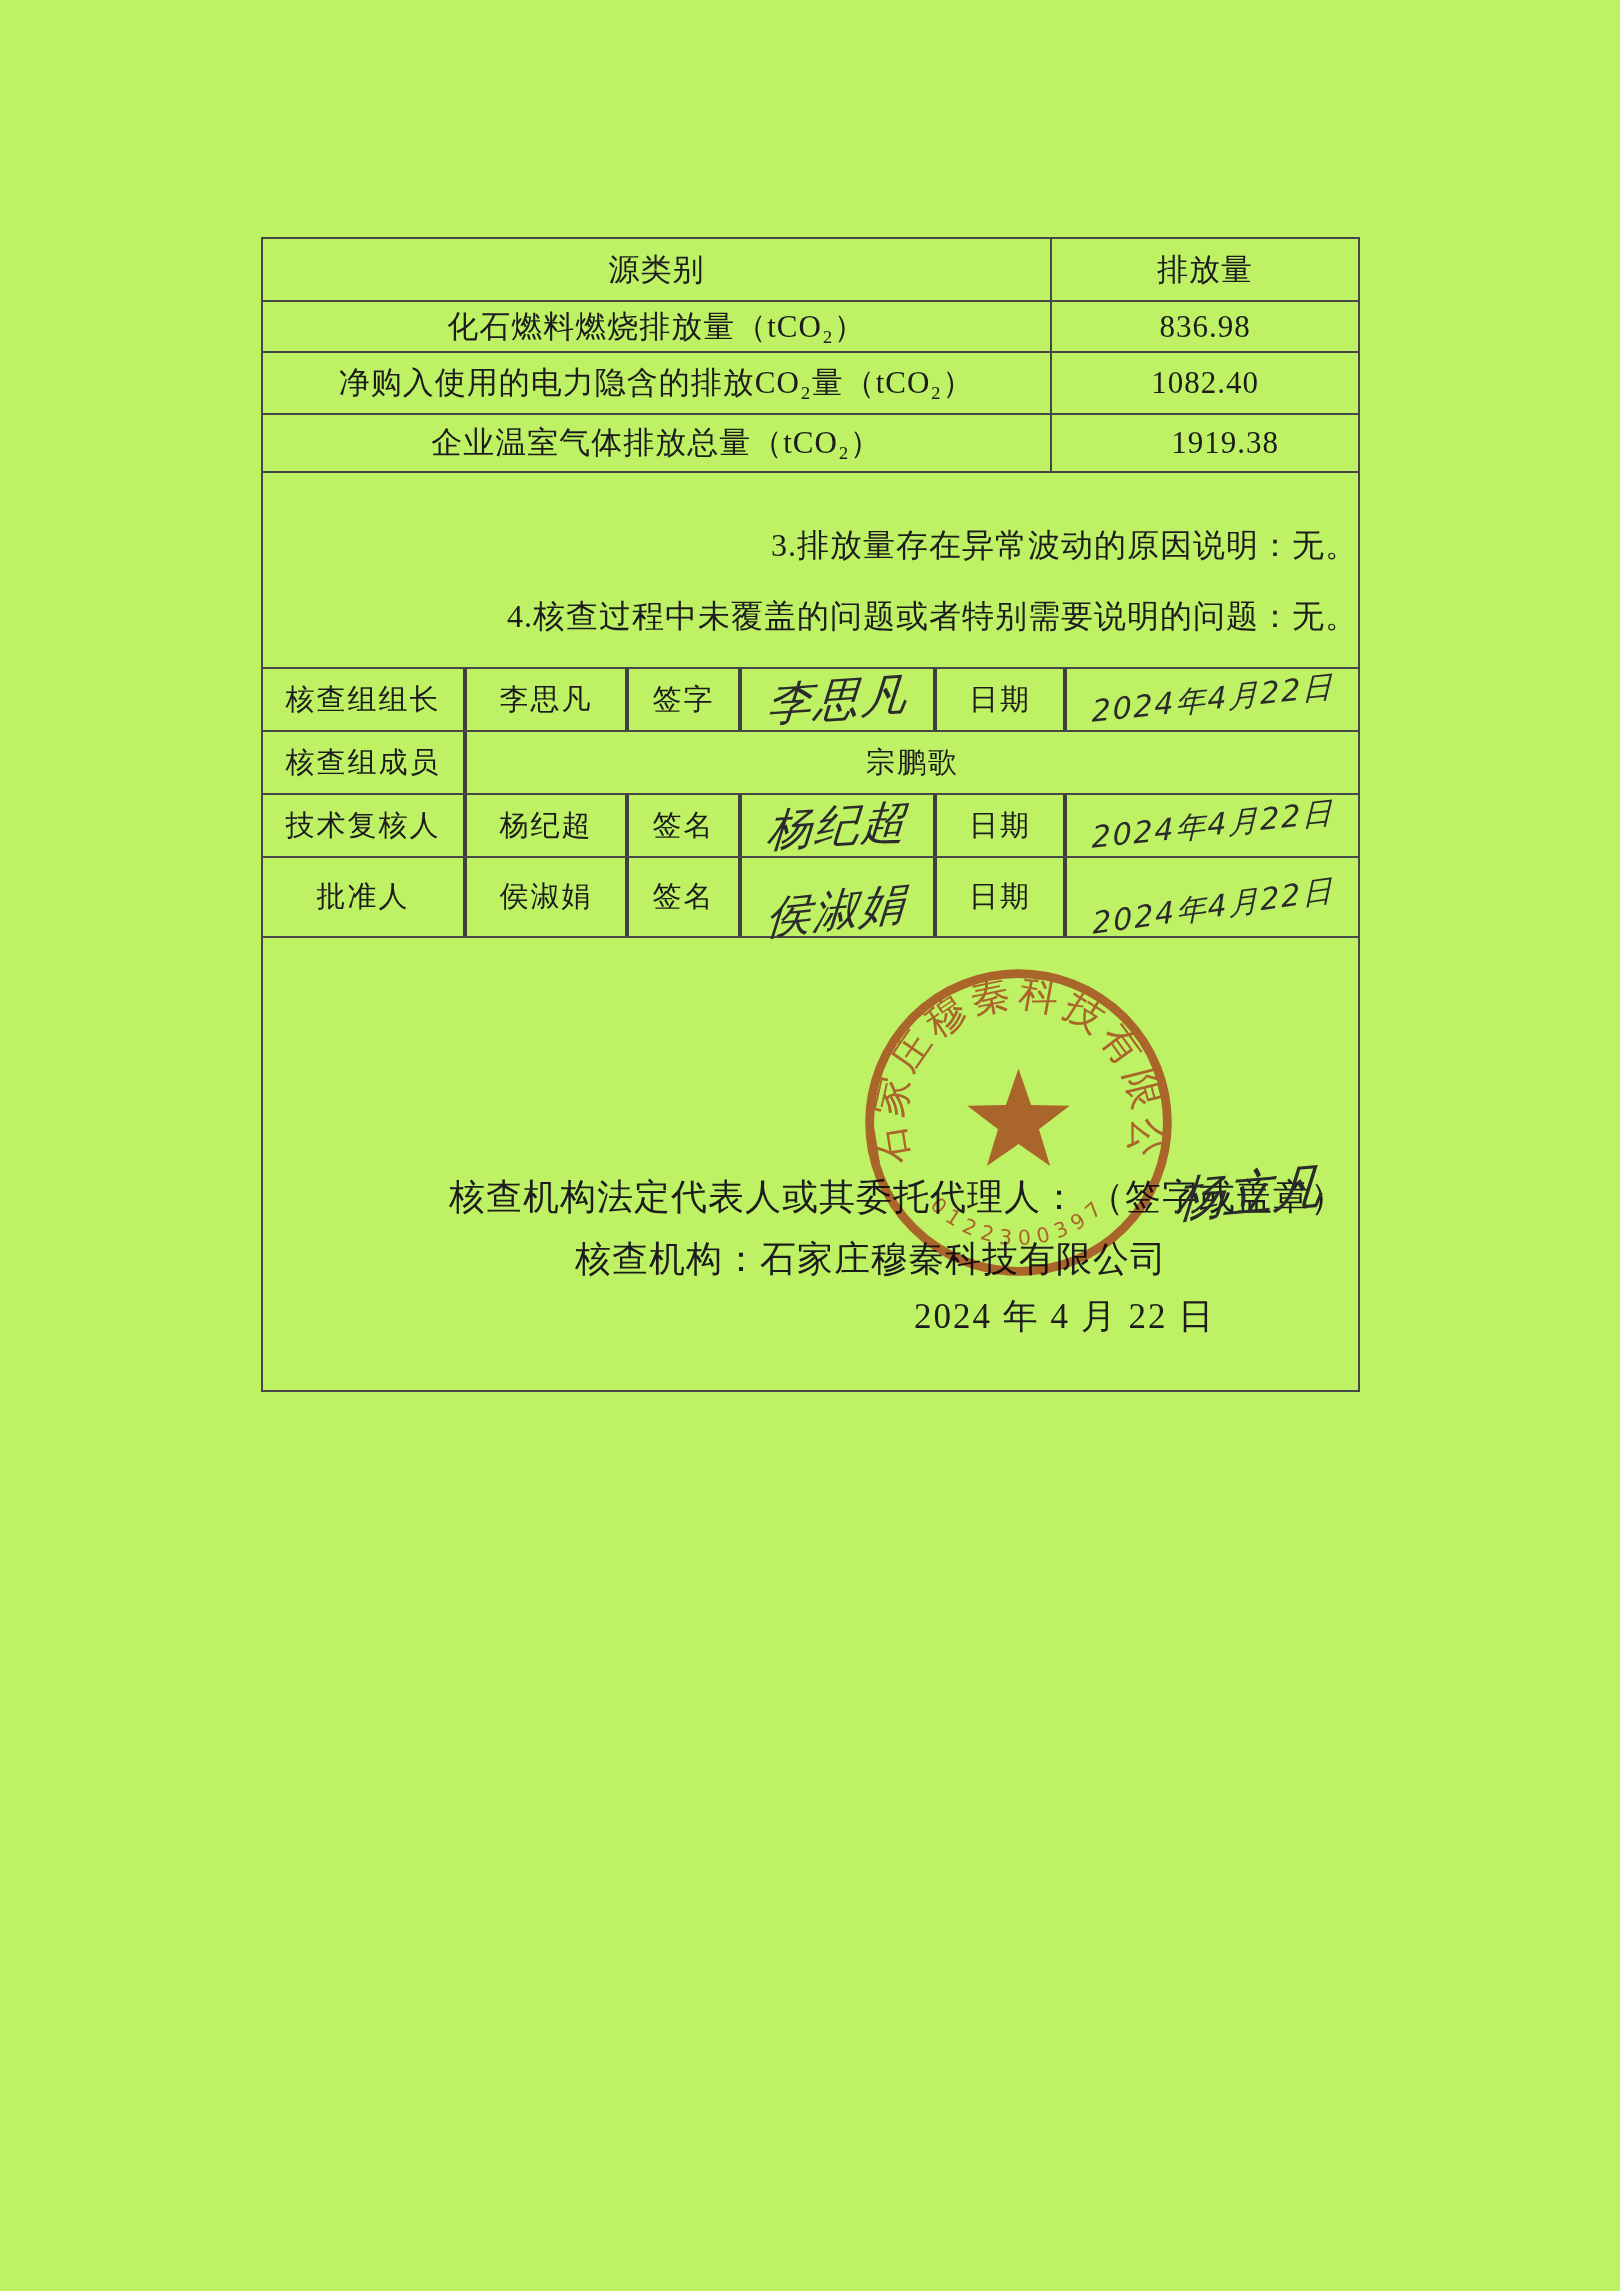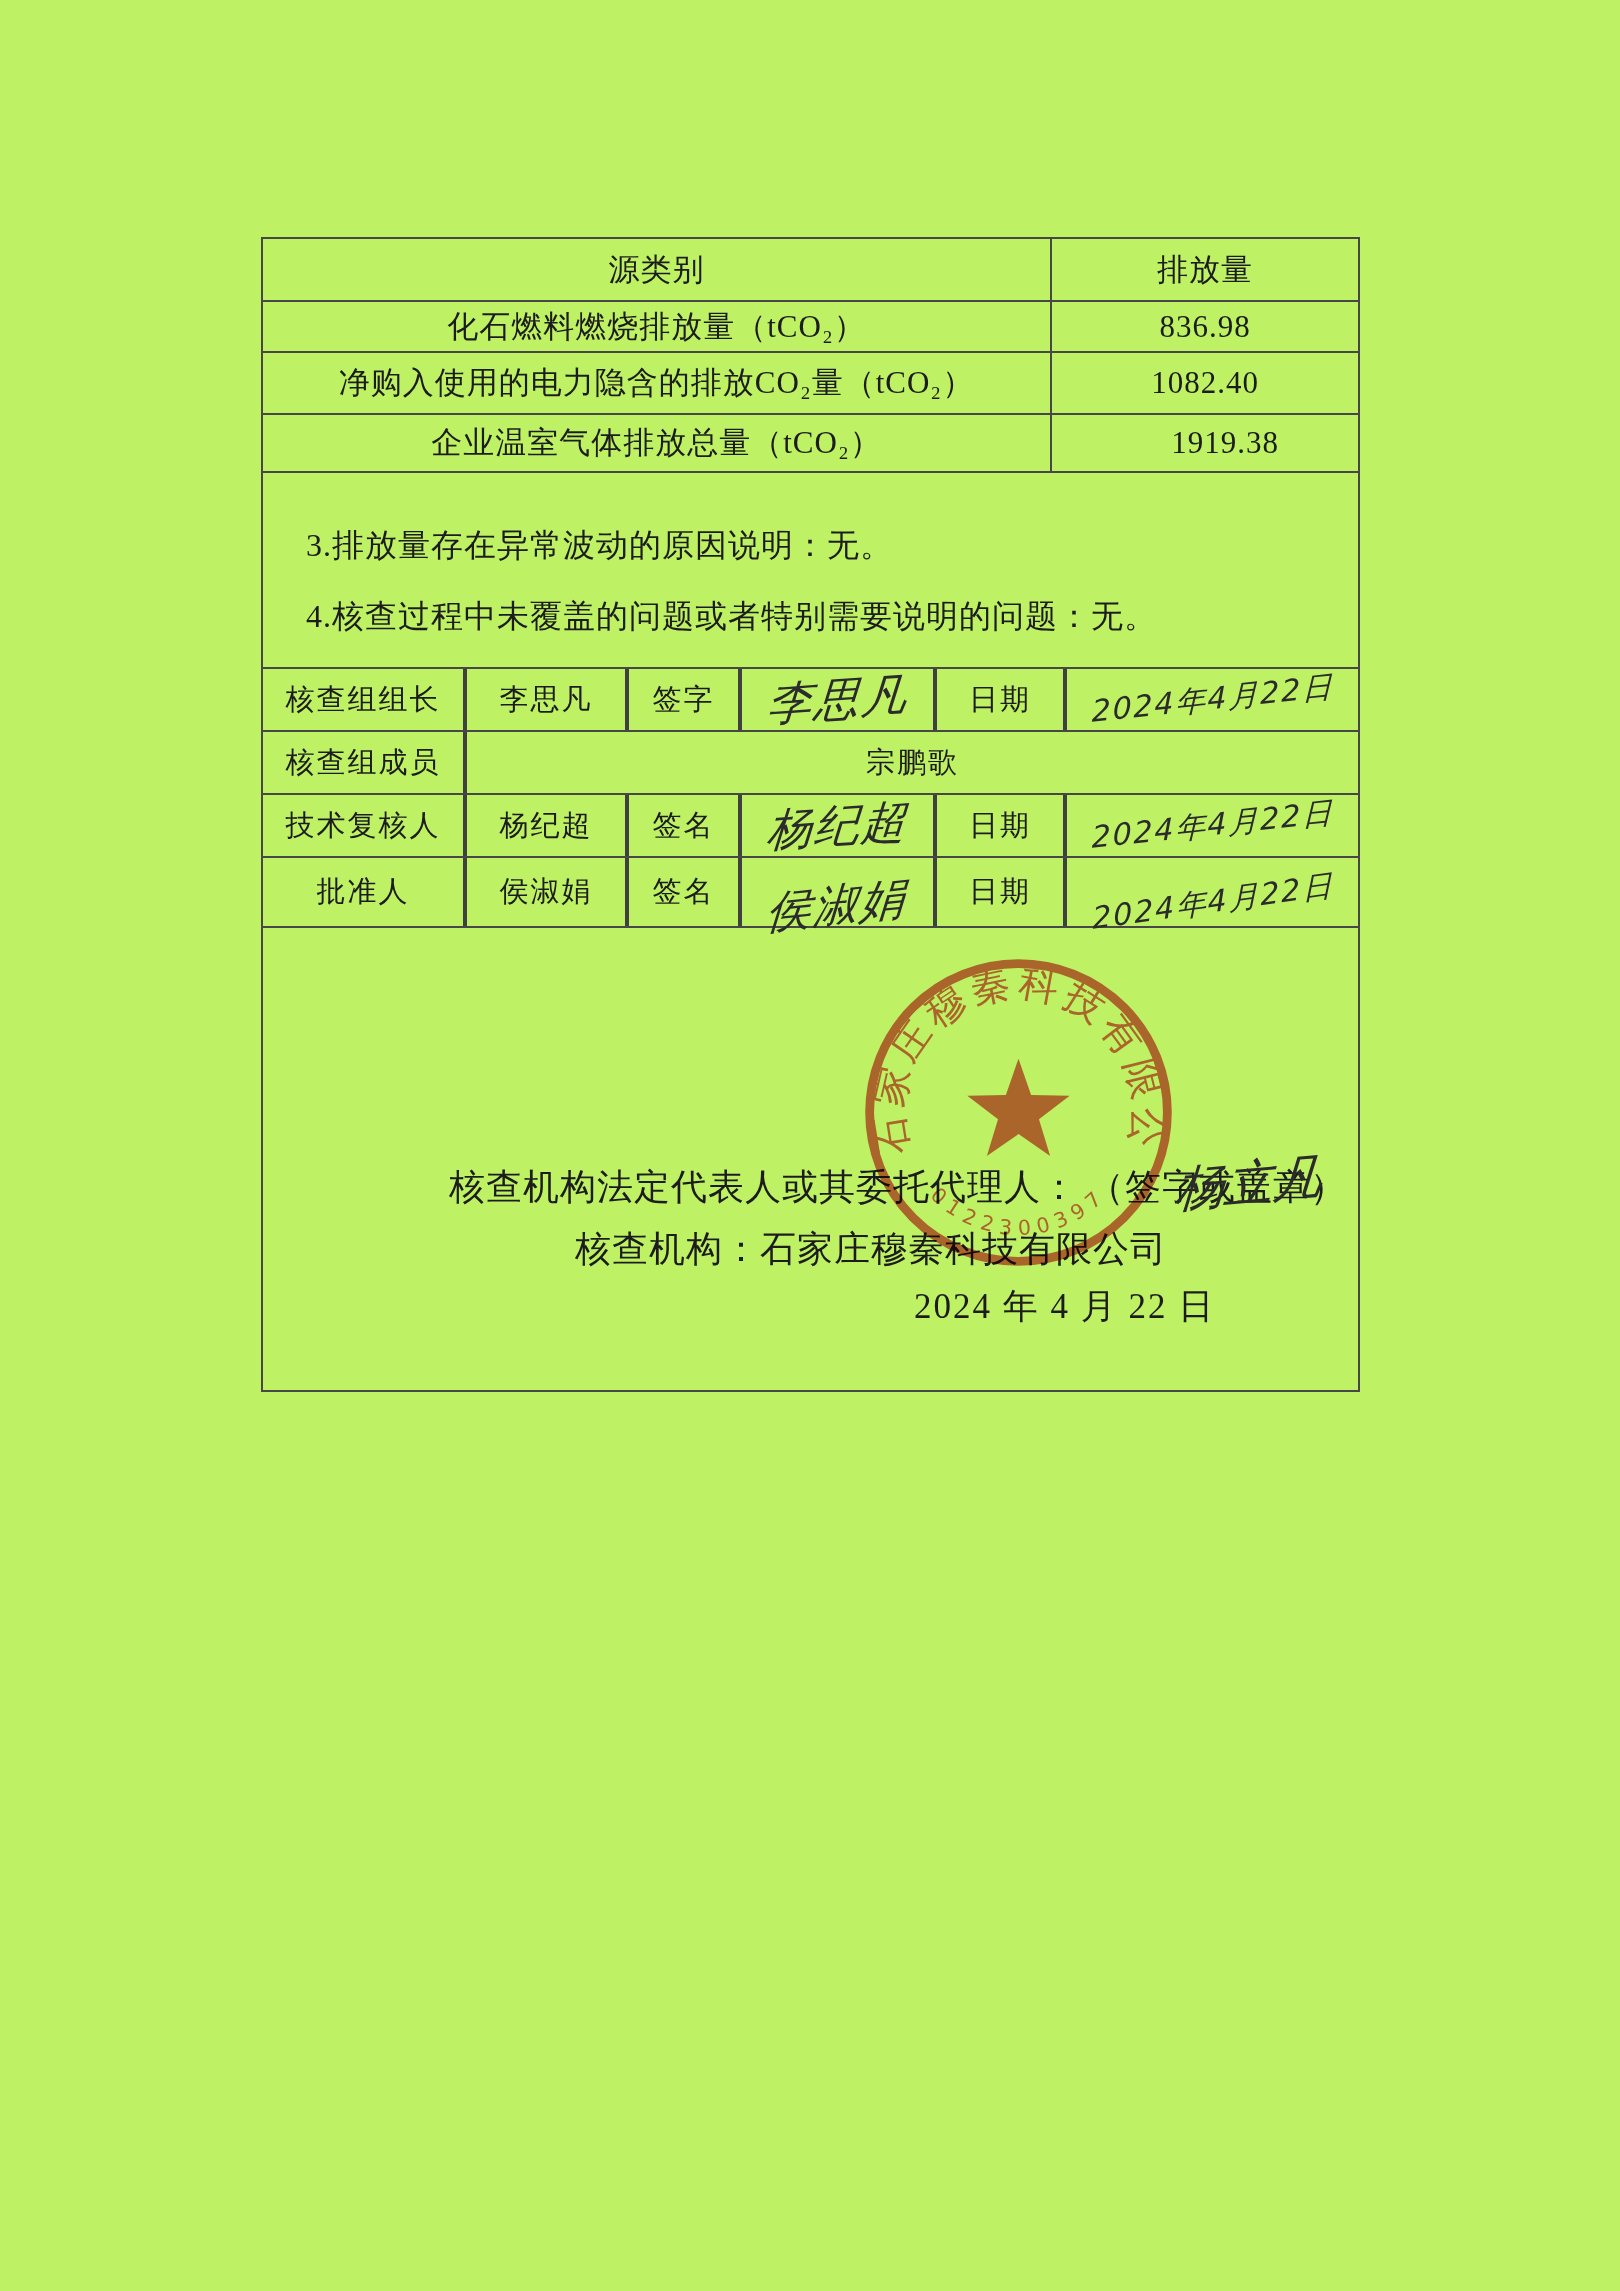--- a/index.html
+++ b/index.html
@@ -18,25 +18,25 @@
   .ecell{box-sizing:border-box;display:flex;align-items:center;justify-content:center;
          font-size:31px;letter-spacing:1px;}
   .ecell.c1{width:789px;border-right:2px solid #474747;}
   .ecell.c2{flex:1;}
   .erow.h{height:63px;}
   .erow.r1{height:51px;}
   .erow.r2{height:62px;}
   .erow.r3{height:58px;gap:40px;}
   
   .notes{height:196px;box-sizing:border-box;border-bottom:2px solid #474747;
-         padding:51px 0 0 43px;font-size:32px;letter-spacing:1px;}
+         padding:51px 0 0 43px;font-size:32px;letter-spacing:1px;text-align:right;}
   .notes .nline{margin:0 0 26.5px 0;}
   
   .srow{display:flex;box-sizing:border-box;border-bottom:2px solid #474747;height:63px;}
-  .srow.last{height:70px;}
+  .srow.last{height:80px;}
   .scell{box-sizing:border-box;display:flex;align-items:center;justify-content:center;
          font-size:29px;letter-spacing:2px;border-right:4px solid #404040;position:relative;}
   .scell.w1{width:204px;}
   .scell.w2{width:162px;}
   .scell.w3{width:113px;}
   .scell.w4{width:195px;}
   .scell.w5{width:130px;text-align:center;}
   .scell.w6{flex:1;border-right:none;}
   .scell.merge{flex:1;border-right:none;}
   

